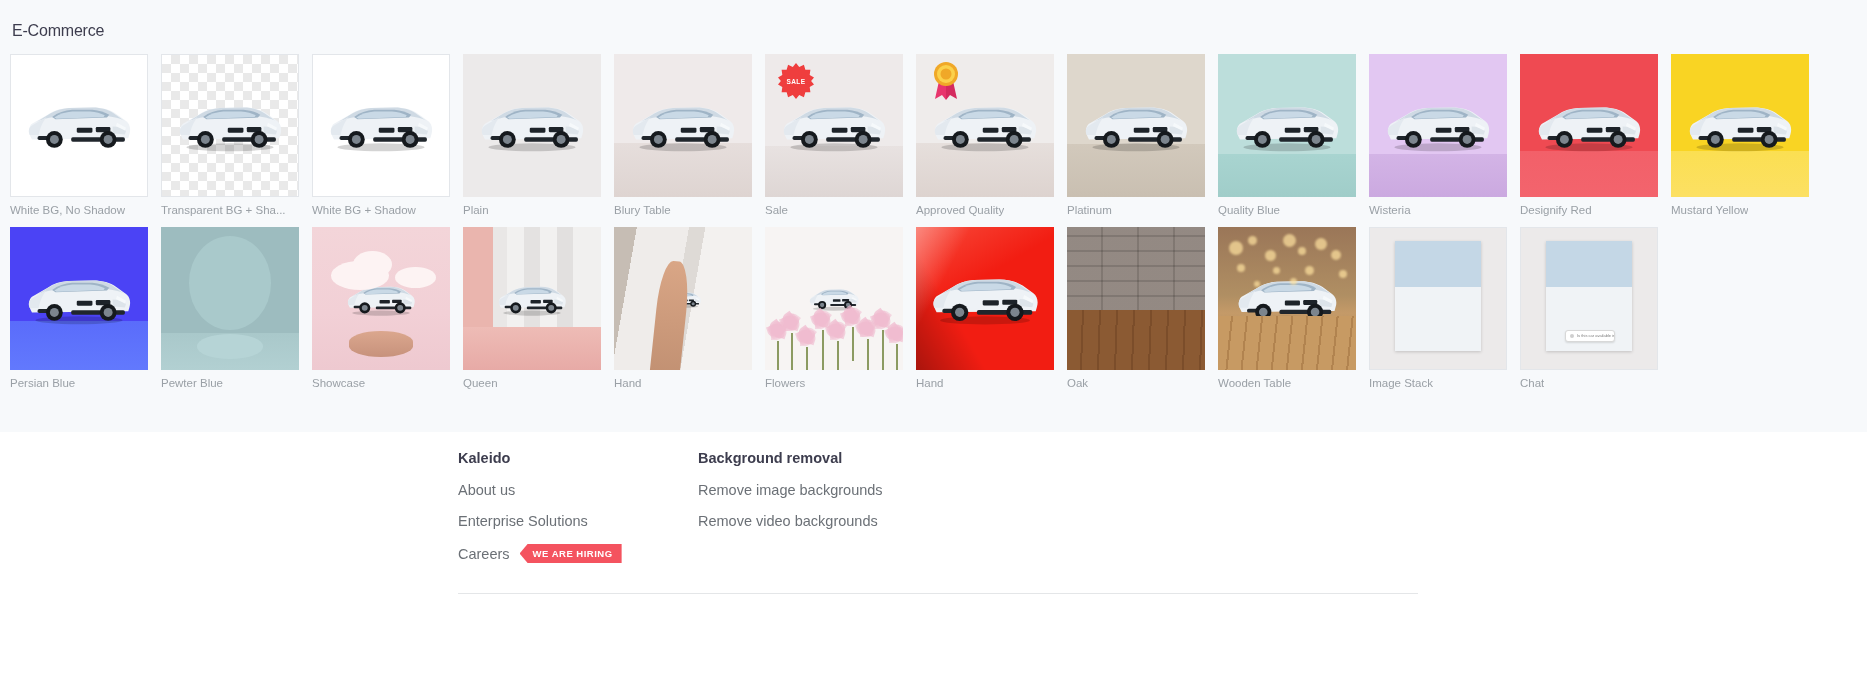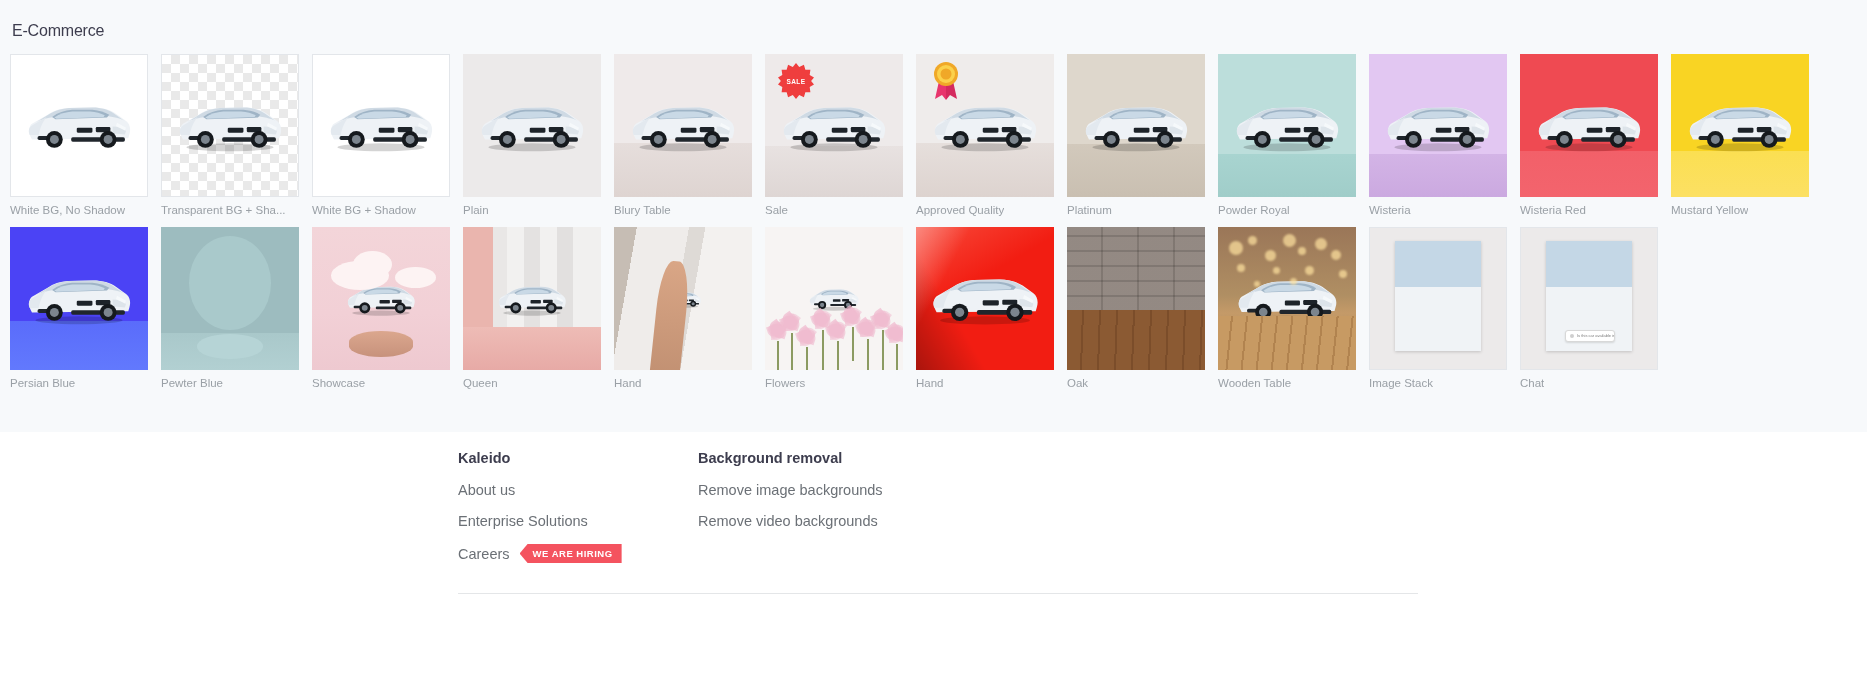--- a/index.html
+++ b/index.html
@@ -515,21 +515,21 @@
     <path d="M160 47 C170 47 178 50 184 55 L182 61 L160 59 Z" fill="#dde4ea"></path>
     <rect x="86" y="66" width="96" height="8" rx="3" fill="#20262c"></rect>
     <rect x="26" y="64" width="34" height="7" rx="3" fill="#20262c"></rect>
     <circle cx="56" cy="70" r="15" fill="#15191d"></circle>
     <circle cx="56" cy="70" r="8" fill="#7c858e"></circle>
     <circle cx="152" cy="70" r="15" fill="#15191d"></circle>
     <circle cx="152" cy="70" r="8" fill="#7c858e"></circle>
     <path d="M168 40 L184 49 L182 54 L166 46 Z" fill="#f6f9fb"></path>
   </svg>
        </div>
-       <div class="thumb-label">Powder Royal</div>
+       <div class="thumb-label">Quality Blue</div>
       </div>
       <div class="thumb-cell">
         <div class="thumb-frame bg-wisteria">
          <svg class="car" width="112" height="52" viewBox="0 0 200 92">
     <ellipse cx="100" cy="84" rx="78" ry="7" fill="rgba(0,0,0,0.17)"></ellipse>
     <path d="M14 66 C10 58 9 48 16 42 L44 26 C54 19 66 15 80 14 L126 13 C142 13 156 17 166 24 L184 37 C191 42 193 52 190 61 L188 68 L16 70 Z" fill="#eef2f6"></path>
     <path d="M22 40 L48 24 C58 18 70 15 82 14 L124 13 C140 13 153 17 163 24 L180 36 C170 31 150 27 120 26 L66 29 C48 30 32 34 22 40 Z" fill="#cfdae4"></path>
     <path d="M52 30 C62 22 74 18 88 17 L124 17 C136 18 146 21 154 26 L150 31 L58 34 Z" fill="#9fb4c6"></path>
     <path d="M56 31 C65 24 76 21 88 20 L120 20 C130 21 139 23 146 27 L144 30 L60 33 Z" fill="#c9d9e6"></path>
     <path d="M12 62 C9 55 10 49 16 45 L42 30 C36 38 30 50 28 62 Z" fill="#e3e9ef"></path>
@@ -561,21 +561,21 @@
     <path d="M160 47 C170 47 178 50 184 55 L182 61 L160 59 Z" fill="#dde4ea"></path>
     <rect x="86" y="66" width="96" height="8" rx="3" fill="#20262c"></rect>
     <rect x="26" y="64" width="34" height="7" rx="3" fill="#20262c"></rect>
     <circle cx="56" cy="70" r="15" fill="#15191d"></circle>
     <circle cx="56" cy="70" r="8" fill="#7c858e"></circle>
     <circle cx="152" cy="70" r="15" fill="#15191d"></circle>
     <circle cx="152" cy="70" r="8" fill="#7c858e"></circle>
     <path d="M168 40 L184 49 L182 54 L166 46 Z" fill="#f6f9fb"></path>
   </svg>
        </div>
-       <div class="thumb-label">Wisteria Red</div>
+       <div class="thumb-label">Designify Red</div>
       </div>
       <div class="thumb-cell">
         <div class="thumb-frame bg-mustard">
          <svg class="car" width="112" height="52" viewBox="0 0 200 92">
     <ellipse cx="100" cy="84" rx="78" ry="7" fill="rgba(0,0,0,0.17)"></ellipse>
     <path d="M14 66 C10 58 9 48 16 42 L44 26 C54 19 66 15 80 14 L126 13 C142 13 156 17 166 24 L184 37 C191 42 193 52 190 61 L188 68 L16 70 Z" fill="#eef2f6"></path>
     <path d="M22 40 L48 24 C58 18 70 15 82 14 L124 13 C140 13 153 17 163 24 L180 36 C170 31 150 27 120 26 L66 29 C48 30 32 34 22 40 Z" fill="#cfdae4"></path>
     <path d="M52 30 C62 22 74 18 88 17 L124 17 C136 18 146 21 154 26 L150 31 L58 34 Z" fill="#9fb4c6"></path>
     <path d="M56 31 C65 24 76 21 88 20 L120 20 C130 21 139 23 146 27 L144 30 L60 33 Z" fill="#c9d9e6"></path>
     <path d="M12 62 C9 55 10 49 16 45 L42 30 C36 38 30 50 28 62 Z" fill="#e3e9ef"></path>

